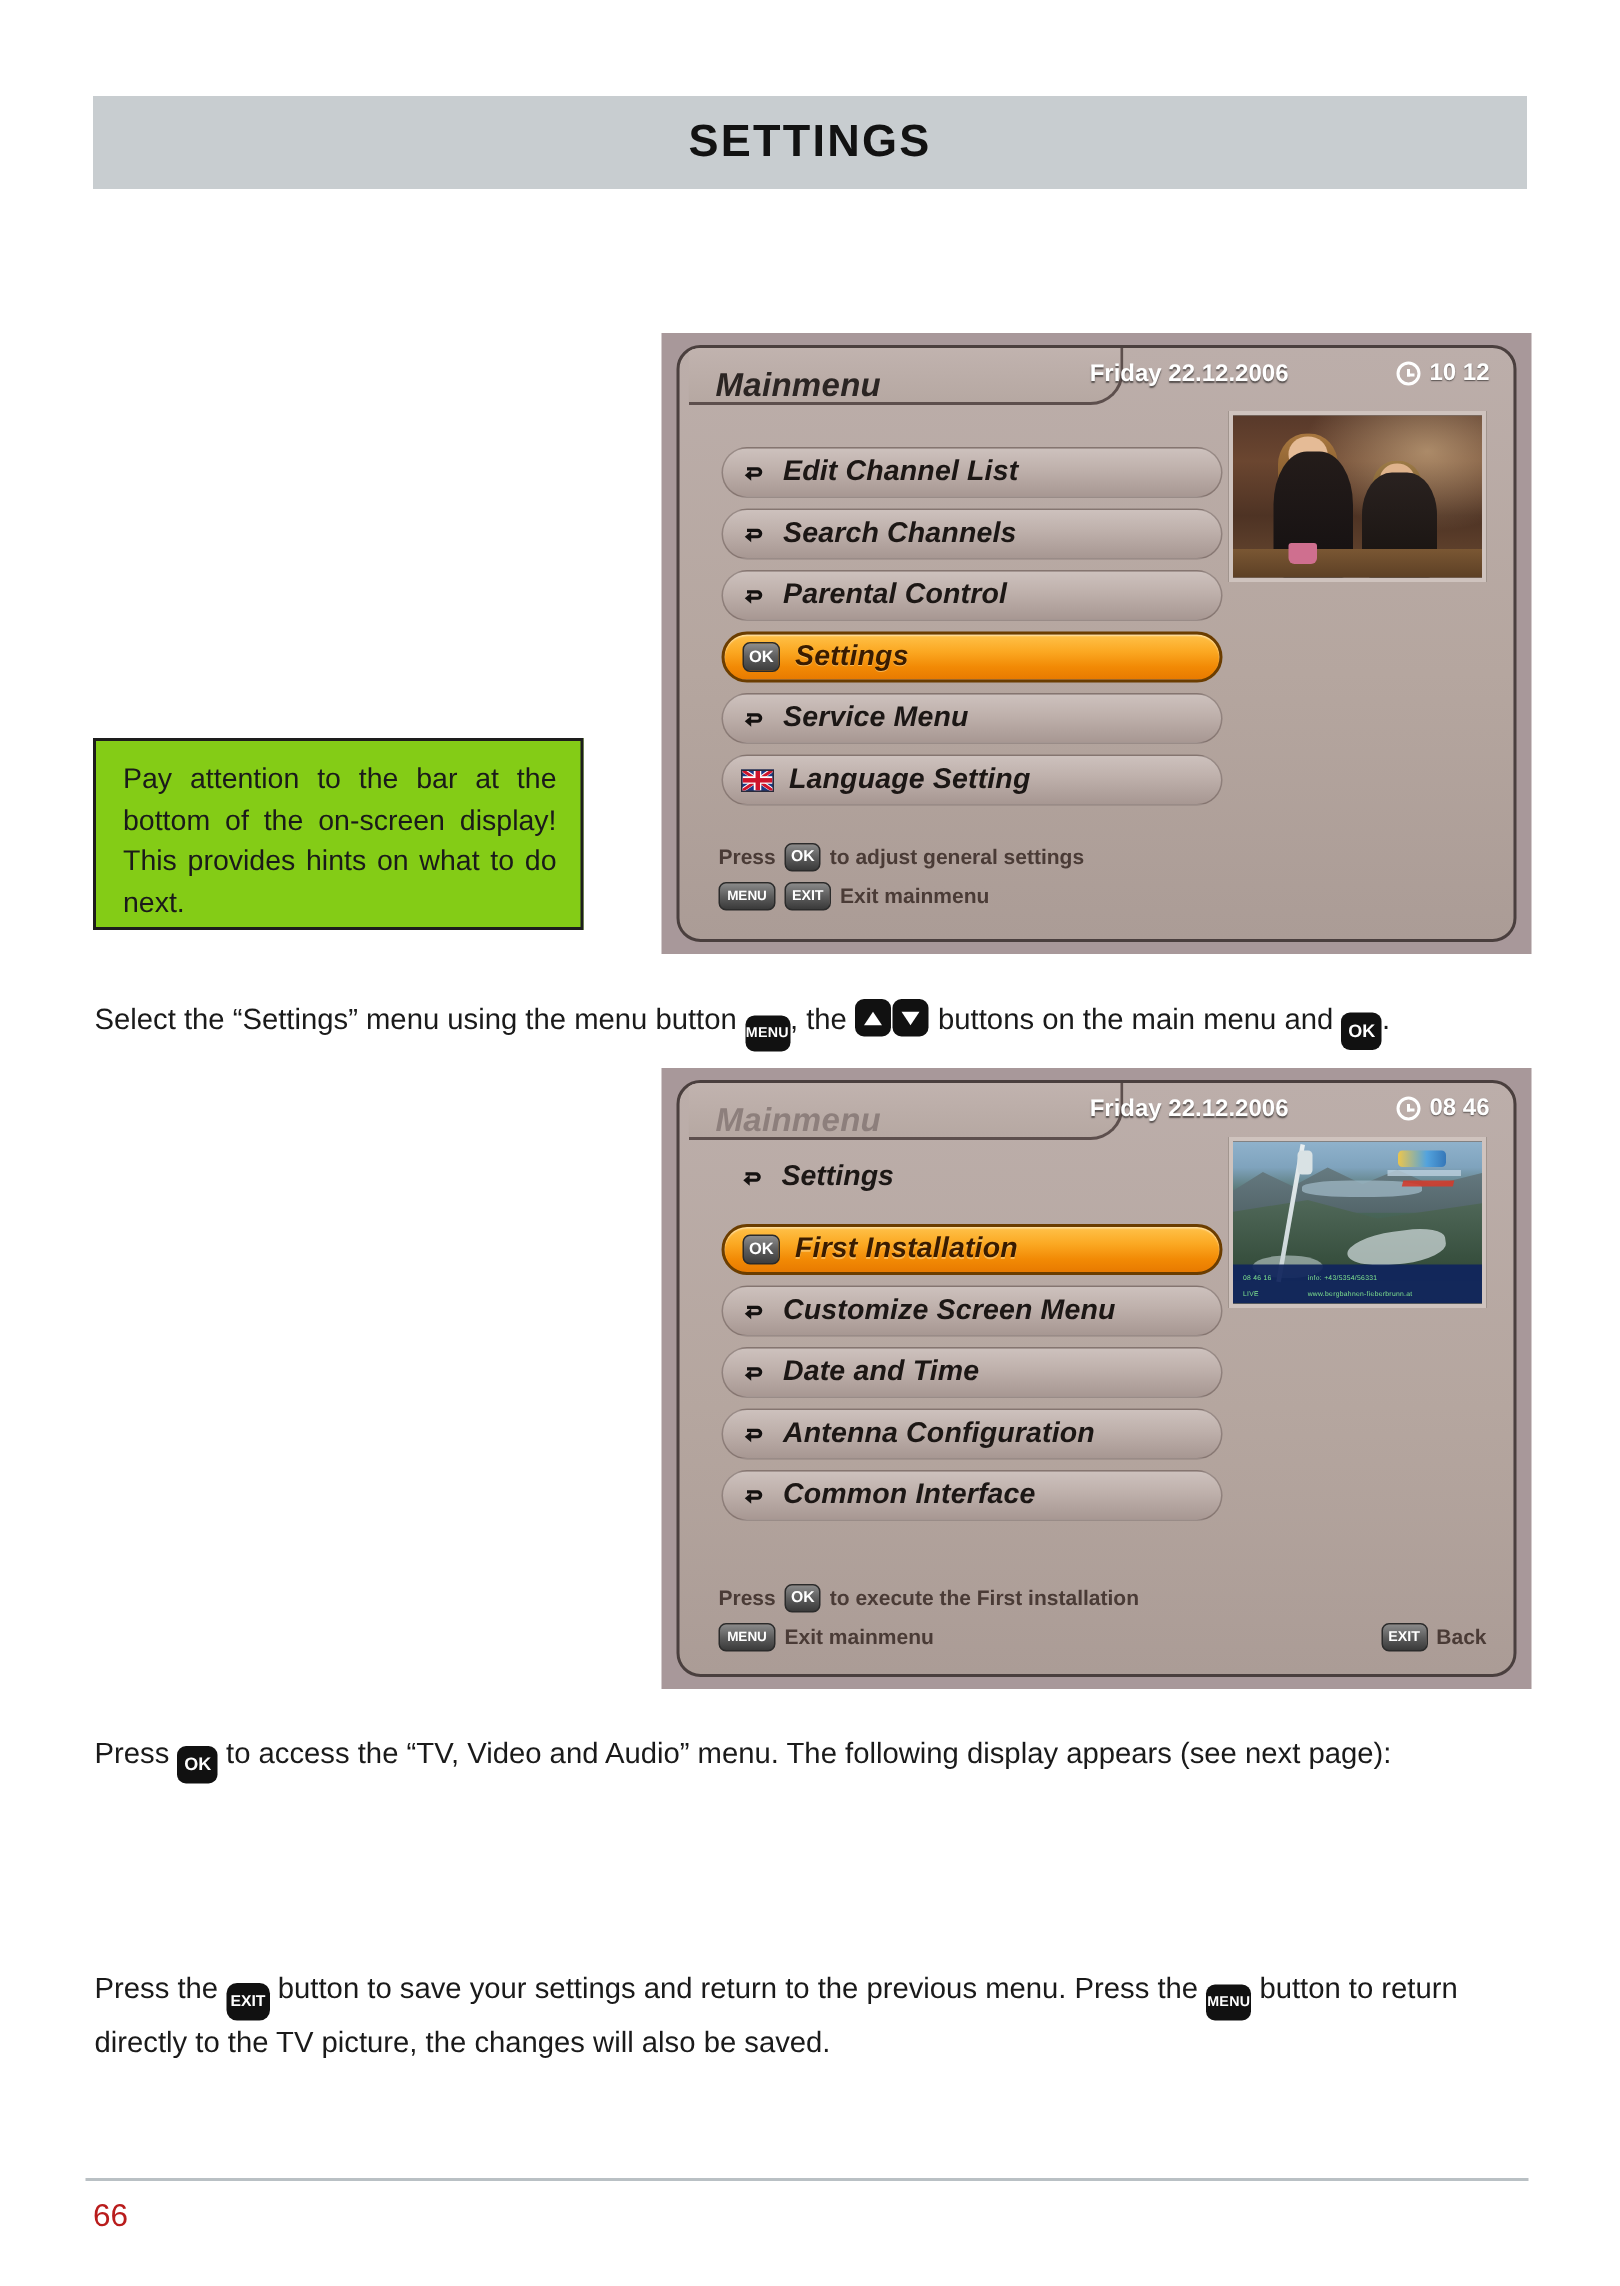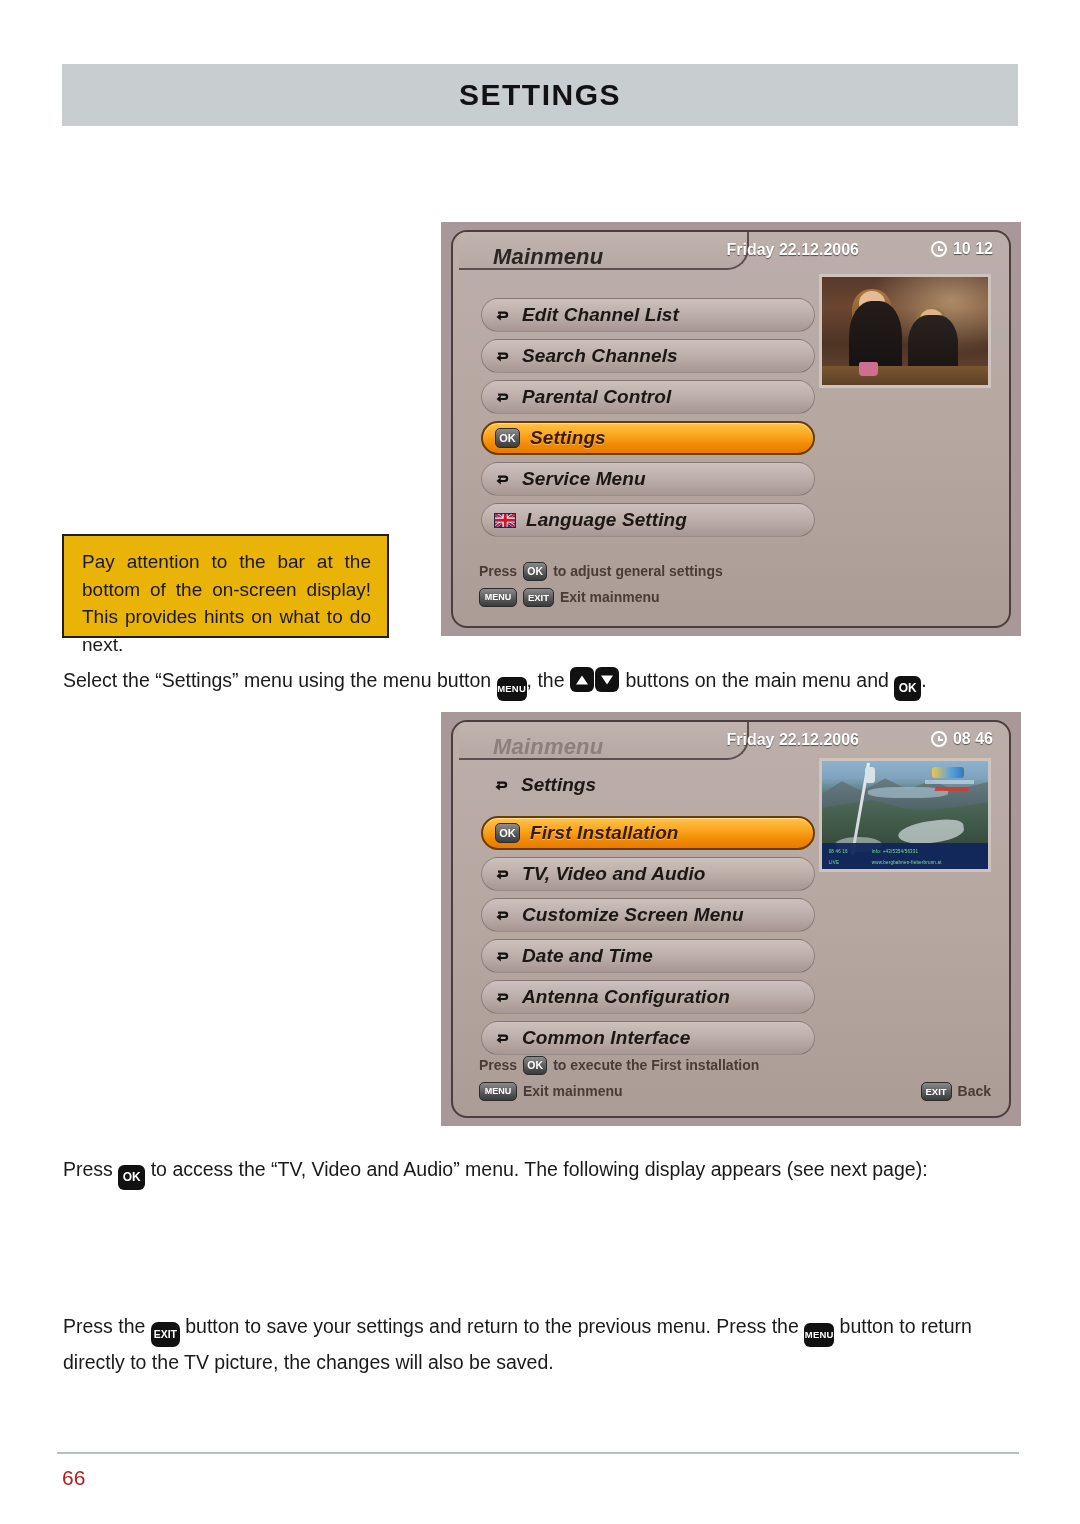--- a/index.html
+++ b/index.html
@@ -55,25 +55,25 @@
   .p-select { left: 63px; top: 666px; width: 958px; }
   .p-press-ok { left: 63px; top: 1155px; width: 958px; }
   .p-use    { left: 63px; top: 1200px; width: 958px; }
   .p-open   { left: 63px; top: 1240px; width: 958px; }
   .p-exit   { left: 63px; top: 1311px; width: 958px; line-height: 30px;}
 
   
   .note-box {
     position: absolute;
     left: 62px;
-    top: 534px;
+    top: 492px;
     width: 327px;
-    height: 104px;
+    height: 128px;
     border: 2px solid #1d1d1d;
-    background: #eab308;
+    background: #84cc16;
     box-sizing: border-box;
     padding: 12px 16px 10px 18px;
   }
   .note-box .note-text {
     font-size: 19px;
     line-height: 27.5px;
     text-align: justify;
     color: #1a1a1a;
     display: block;
   }
@@ -187,21 +187,20 @@
   .osd-title {
     position: absolute;
     left: 24px;
     top: 12px;
     font-size: 22px;
     font-style: italic;
     font-weight: bold;
     color: #2b2523;
     font-family: "Liberation Sans", sans-serif;
     letter-spacing: 0.2px;
-    margin-left: 16px;
   }
   .osd-title.muted { color: #8d7f7c; }
 
   .osd-date {
     position: absolute;
     right: 150px; top: 9px;
     font-size: 16px;
     font-weight: bold;
     color: #ffffff;
     text-shadow: 0 1px 1px rgba(0,0,0,.55);
@@ -744,28 +743,20 @@
         </div>
       </div>
 
       <div class="osd-list">
 
         <div class="osd-row selected">
           <span class="ok-chip">OK</span>
           <span class="row-label">First Installation</span>
         </div>
 
-        <div class="osd-row">
-          <span class="arrow-icon">
-            <svg width="18" height="18" viewBox="0 0 18 18">
-                <path d="M4 5.5 h7 a3.2 3.2 0 0 1 0 6.4 h-4.2 l0 2.6 l-4.3 -3.6 l4.3 -3.6 l0 2.6 h4.0 a1.1 1.1 0 0 0 0 -2.2 h-6.8 z" fill="#141110"></path>
-              </svg>
-          </span>
-          <span class="row-label">TV, Video and Audio</span>
-        </div>
 
         <div class="osd-row">
           <span class="arrow-icon">
             <svg width="18" height="18" viewBox="0 0 18 18">
                 <path d="M4 5.5 h7 a3.2 3.2 0 0 1 0 6.4 h-4.2 l0 2.6 l-4.3 -3.6 l4.3 -3.6 l0 2.6 h4.0 a1.1 1.1 0 0 0 0 -2.2 h-6.8 z" fill="#141110"></path>
               </svg>
           </span>
           <span class="row-label">Customize Screen Menu</span>
         </div>
 

